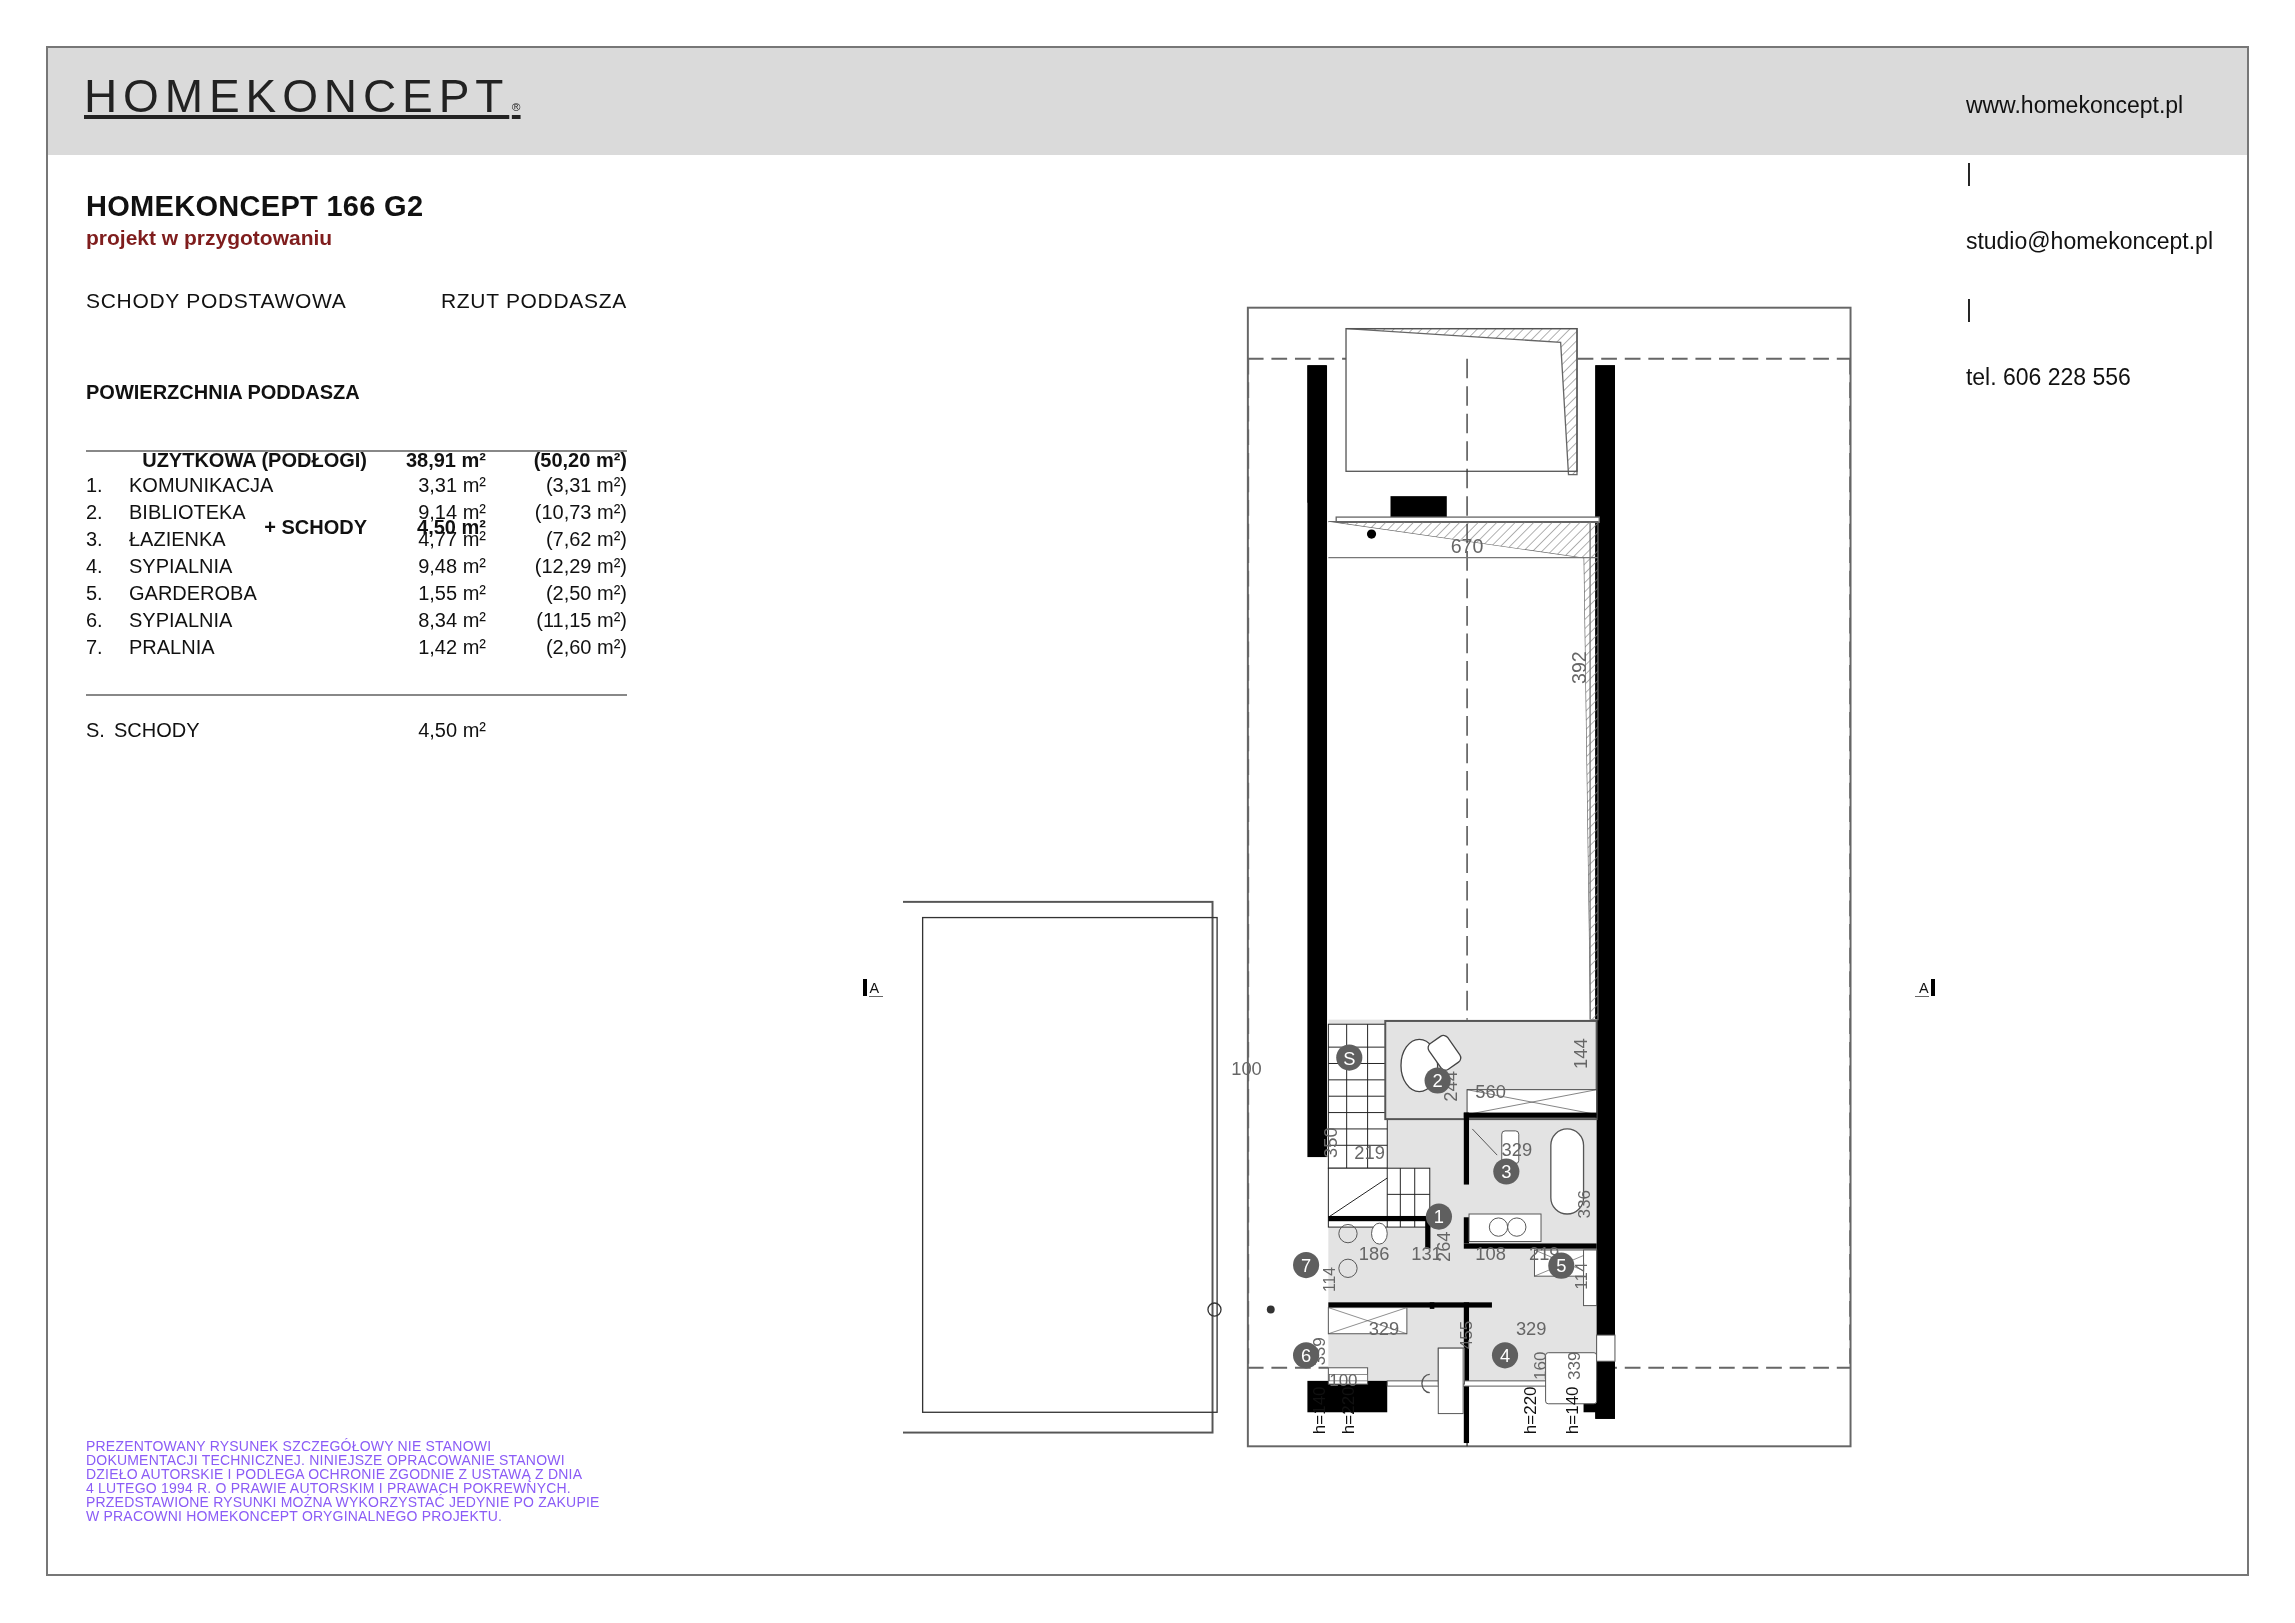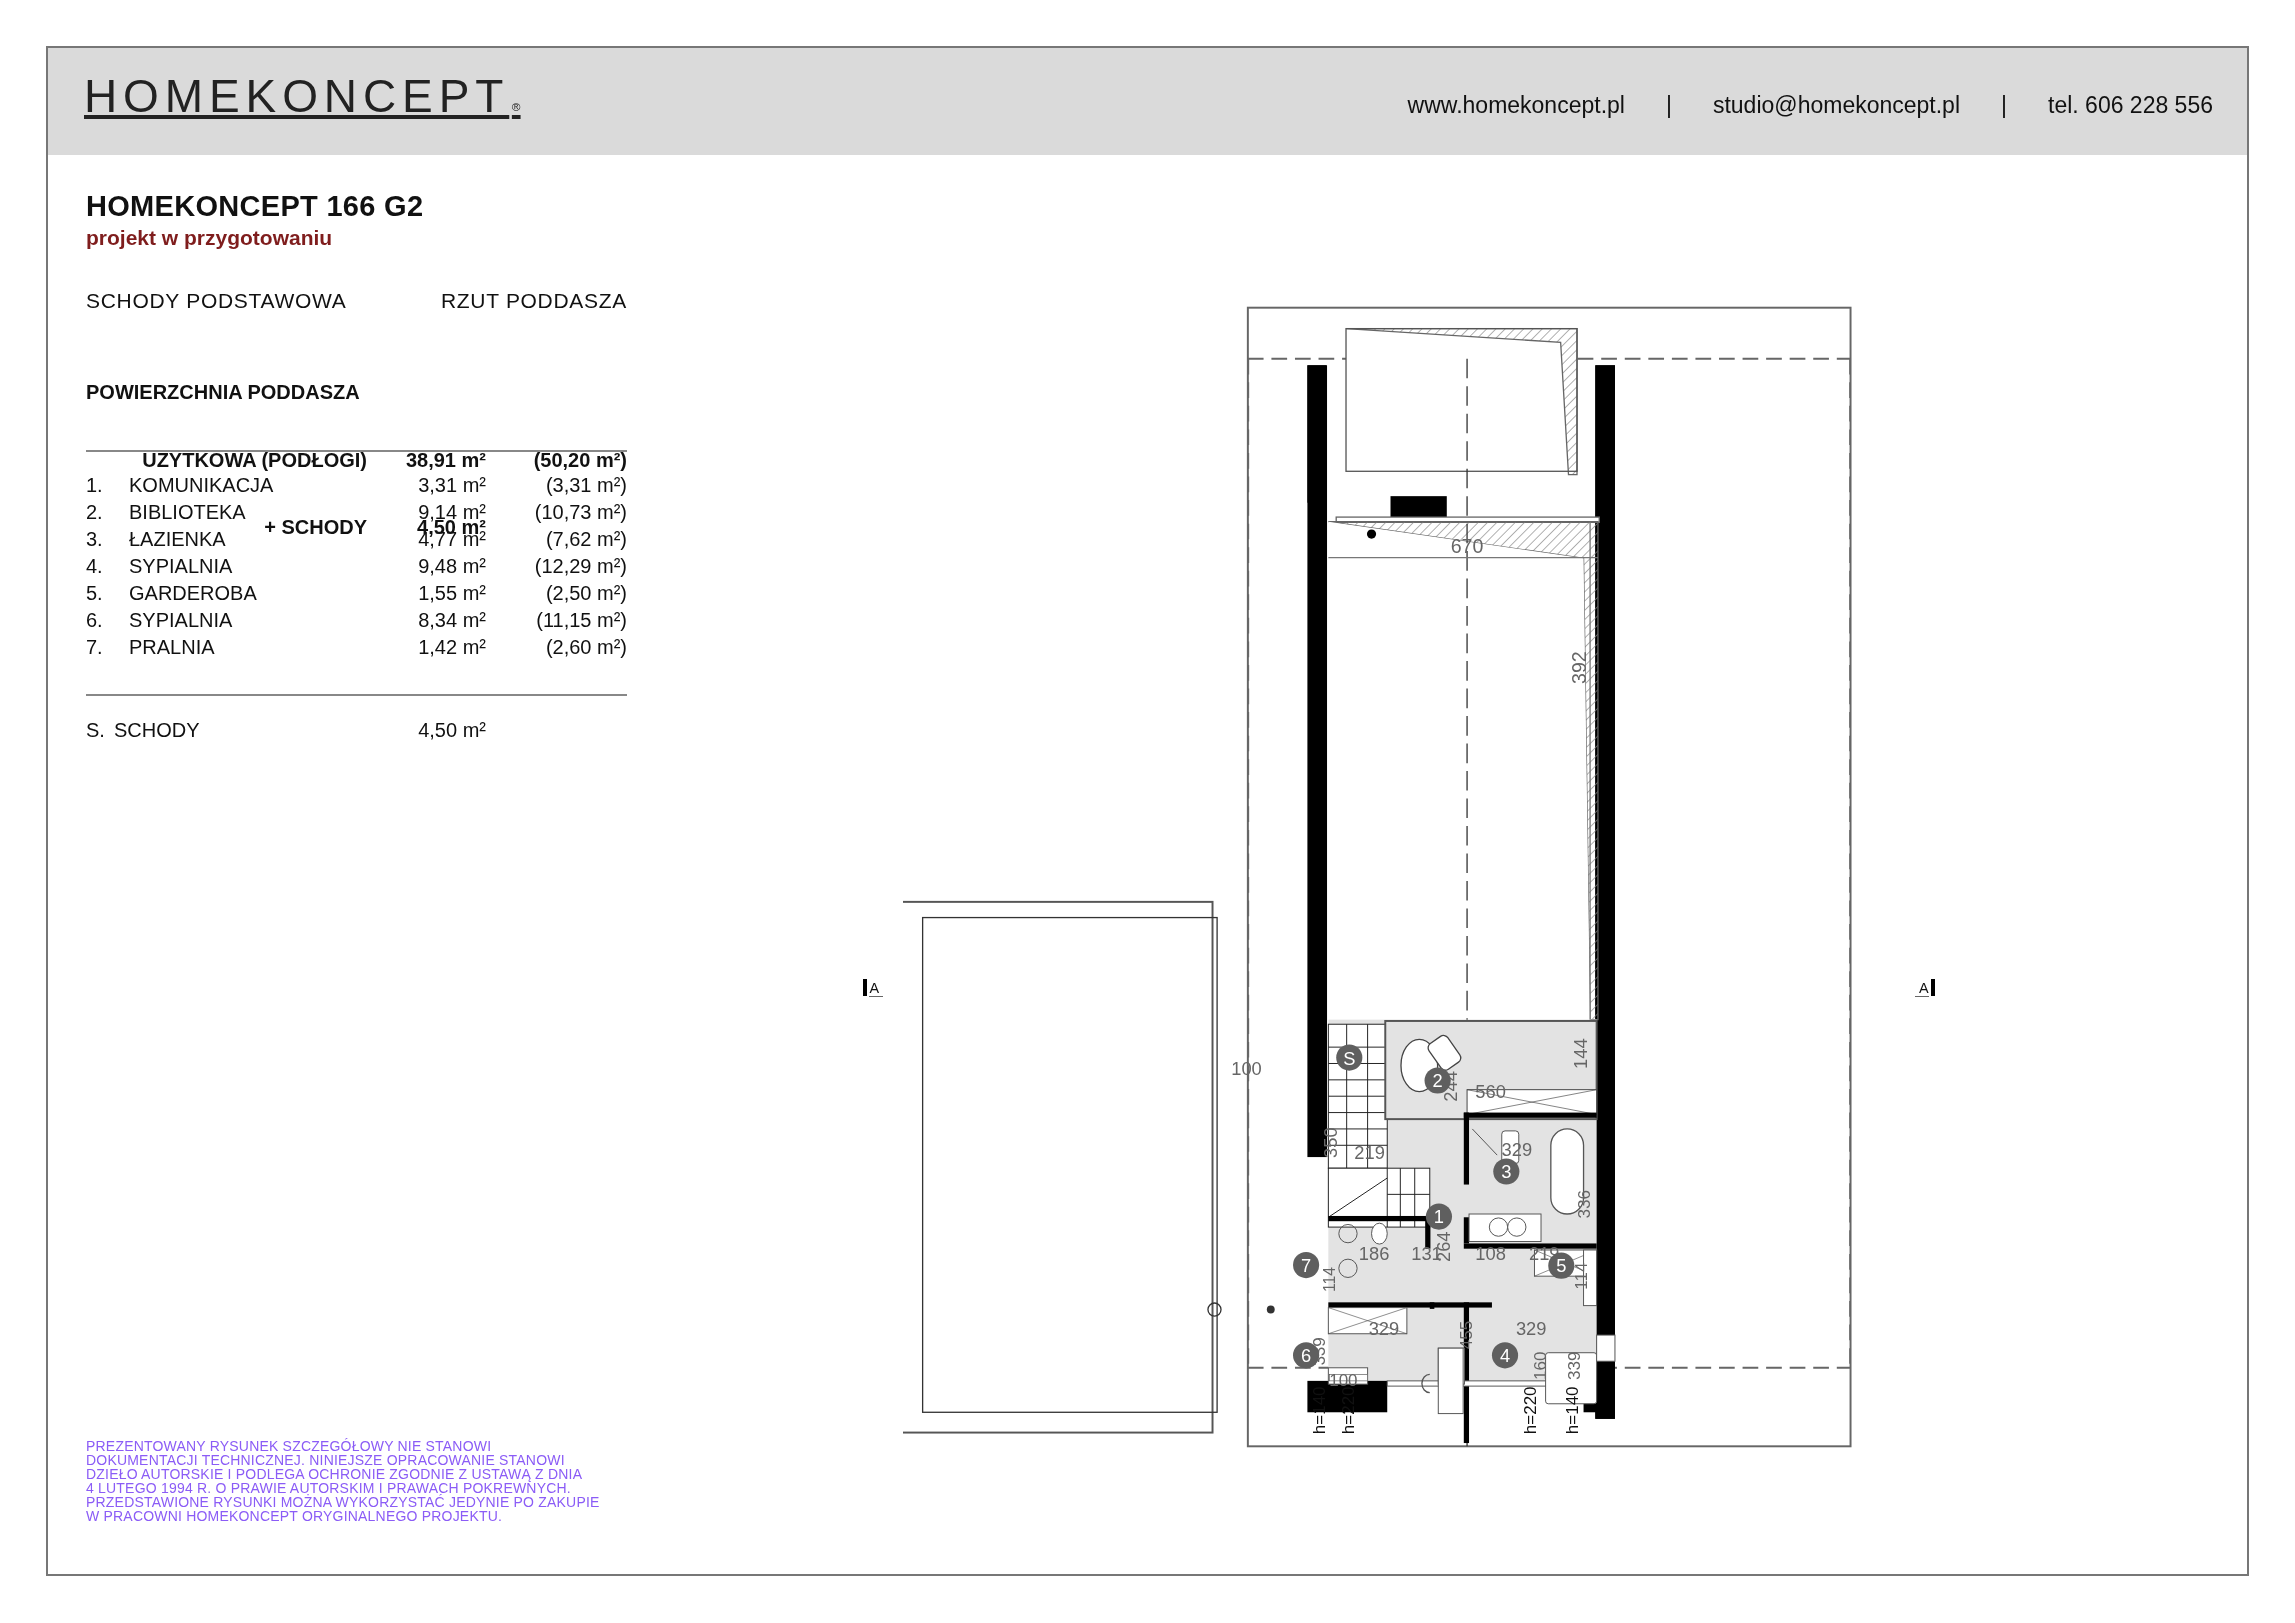--- a/index.html
+++ b/index.html
@@ -1,21 +1,21 @@
 <!DOCTYPE html>
 <html style="font-size:10.5px"><head>
 <meta charset="utf-8">
 <style>
   html,body{margin:0;padding:0;background:#fff;}
   body{width:2295px;height:1623px;position:relative;overflow:hidden;font-family:"Liberation Sans",sans-serif;color:#111;}
   .frame{position:absolute;left:46px;top:46px;width:2203px;height:1530px;border:2px solid #777;box-sizing:border-box;}
   .header{position:absolute;left:48px;top:48px;width:2199px;height:107px;background:#dadada;}
   .logo{position:absolute;left:84px;top:73px;font-size:46px;letter-spacing:5.9px;font-weight:400;color:#222;line-height:1;text-decoration:underline;}
   .logo sup{font-size:11.8px;letter-spacing:0;vertical-align:baseline;position:relative;top:-1.3px;margin-left:2.6px;}
-  .contact{position:absolute;right:82px;top:92px;font-size:23px;color:#111;display:flex;gap:41px;}
+  .contact{position:absolute;right:82px;top:92px;font-size:23px;color:#111;display:flex;gap:41px;flex-direction:column;}
   .contact .sep{color:#111;}
   .title{position:absolute;left:86px;top:190px;font-size:29px;font-weight:700;letter-spacing:0.3px;}
   .subtitle{position:absolute;left:86px;top:226px;font-size:21px;font-weight:700;color:#7f1d1d;}
   .verrow{position:absolute;left:86px;top:289px;width:541px;font-size:21px;display:flex;justify-content:space-between;letter-spacing:0.7px;}
   .area-head{position:absolute;left:86px;top:341px;width:541px;font-size:20px;font-weight:700;}
   .area-row{position:relative;height:27.5px;margin-top:40px;}
   .area-row span{position:absolute;white-space:nowrap;}
   .hr{position:absolute;left:86px;width:541px;height:2px;background:#888;}
   .rooms{position:absolute;left:86px;top:474px;width:541px;font-size:20px;}
   .room{position:relative;height:27px;}

